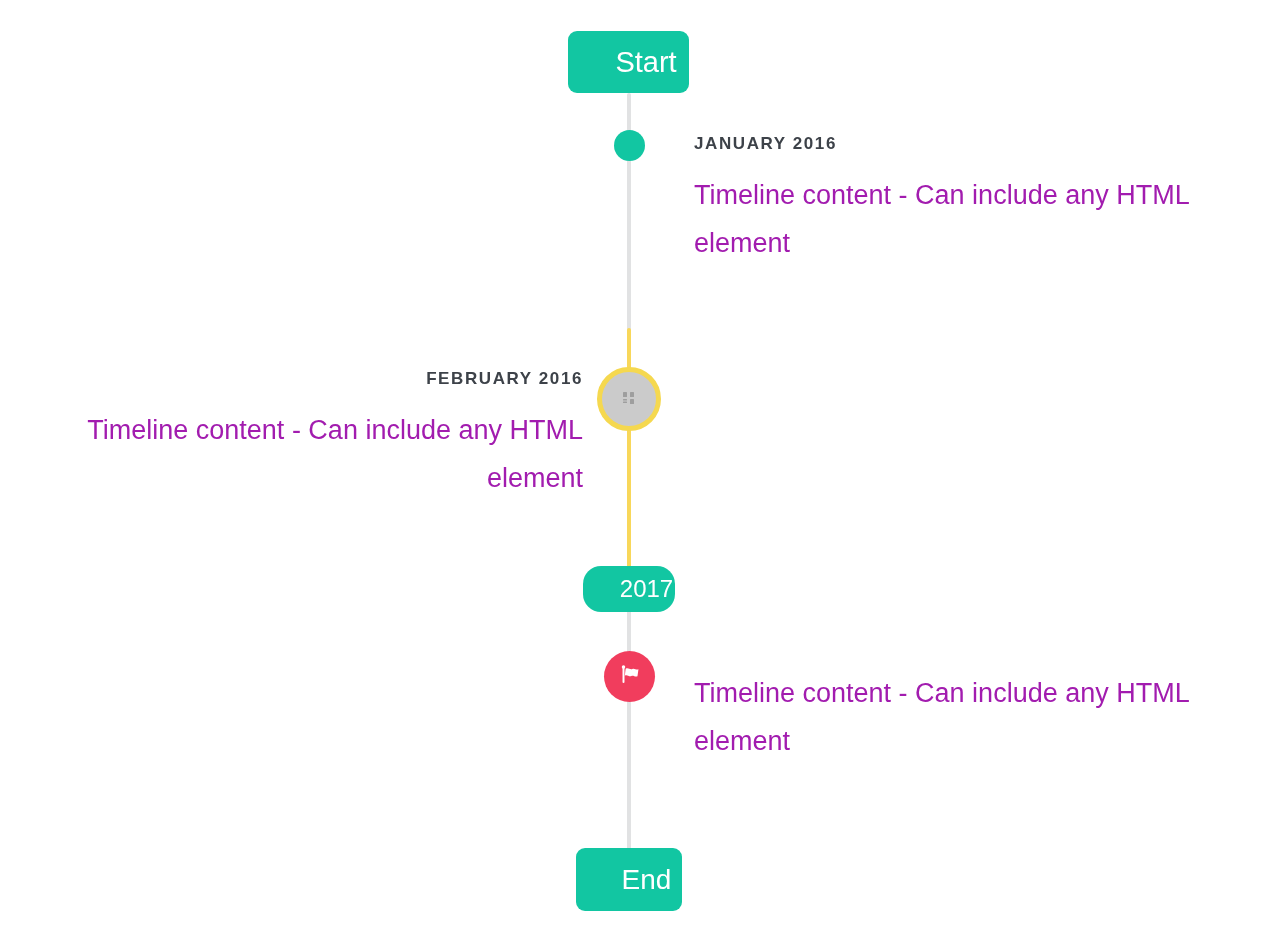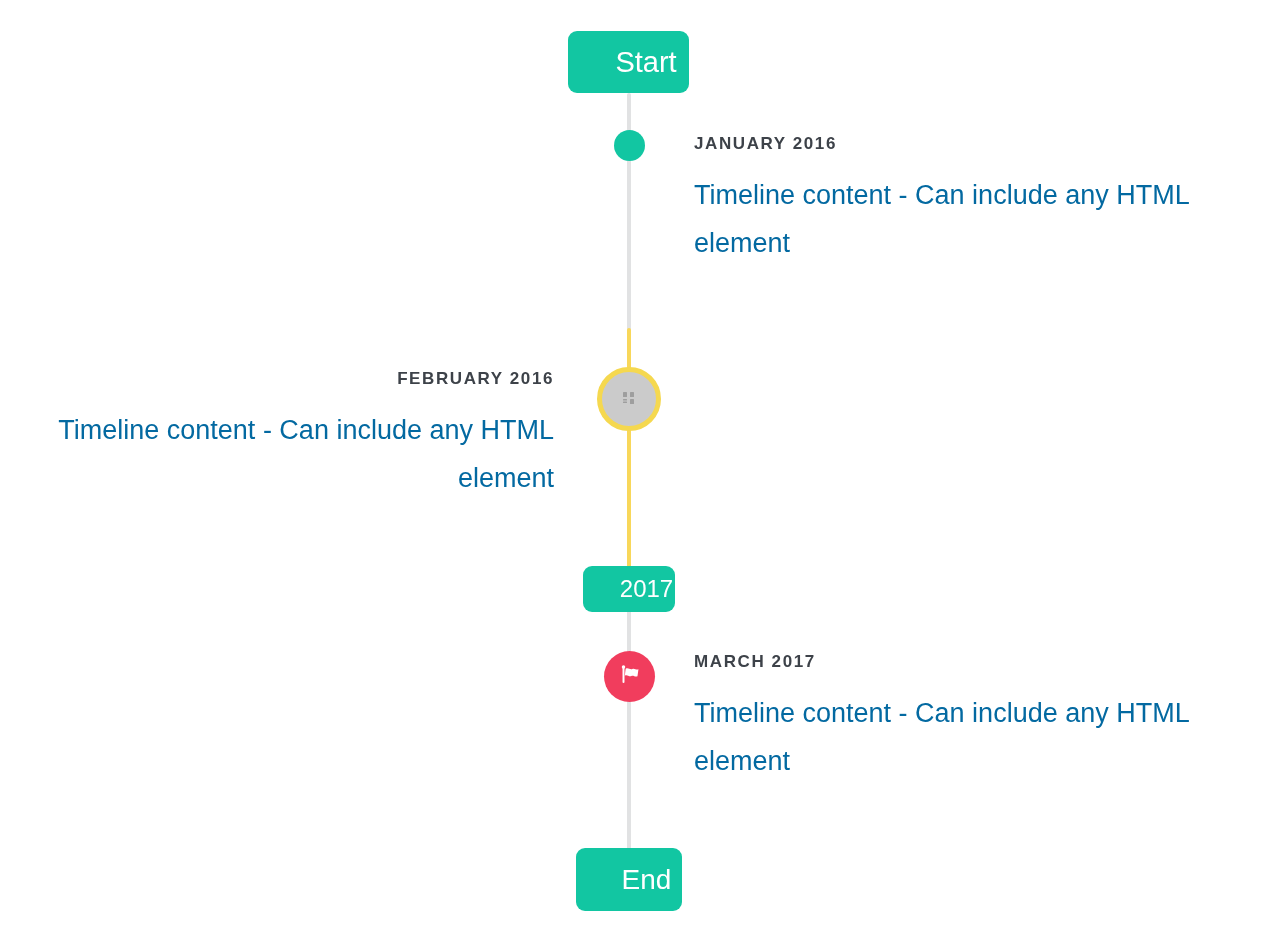--- a/index.html
+++ b/index.html
@@ -35,21 +35,21 @@
     background: #12c6a2;
     color: #ffffff;
     border-radius: 9px;
     display: flex;
     align-items: center;
     justify-content: center;
     box-sizing: border-box;
     padding-left: 35px;
   }
   .badge.start { left: 568px; top: 31px;  width: 121px; height: 62px; font-size: 29px; }
-  .badge.year  { left: 583px; top: 566px; width: 92px;  height: 46px; font-size: 24px; }
+  .badge.year  { left: 583px; top: 566px; width: 92px;  height: 46px; font-size: 24px; border-radius: 18px; }
   .badge.end   { left: 576px; top: 848px; width: 106px; height: 63px; font-size: 28px; }
   
   .dot-marker {
     position: absolute;
     left: 614px; top: 130px;
     width: 31px; height: 31px;
     border-radius: 50%;
     background: #12c6a2;
   }
   .image-marker {
@@ -81,26 +81,26 @@
   .entry .title {
     font-size: 17px;
     font-weight: bold;
     letter-spacing: 1.6px;
     color: #3d4249;
   }
   .entry .content {
     margin-top: 17px;
     font-size: 27px;
     line-height: 48px;
-    color: #0369a1;
+    color: #a21caf;
   }
   .entry.right { text-align: left; }
   .entry.left  { text-align: right; }
   .entry.jan { left: 694px; top: 134px; width: 532px; }
-  .entry.feb { left: 28px;  top: 369px; width: 526px; }
+  .entry.feb { left: 57px;  top: 369px; width: 526px; }
   .entry.mar { left: 694px; top: 652px; width: 532px; }
 </style>
 </head>
 <body>
 
 <div class="stage">
 
   <div class="tl-line gray"></div>
   <div class="tl-line yellow"></div>
 
@@ -136,19 +136,18 @@
     <span>
       <svg width="26" height="26" viewBox="0 0 24 24">
         <circle cx="6" cy="4.6" r="1.6" fill="#ffffff"></circle>
         <rect x="5.1" y="5.2" width="1.8" height="14.2" rx="0.9" fill="#ffffff"></rect>
         <path d="M8 6.2 C10.2 4.6 12 7.4 14.2 6.4 C16.2 5.5 17.6 7.6 19.8 6.8
                  L18.9 13.1 C16.7 14.1 15.3 12 13.3 12.9 C11.1 13.9 9.3 11.1 7.2 12.6 Z" fill="#ffffff"></path>
       </svg>
     </span>
   </div>
   <div class="entry right mar">
-    <div class="title">MARCH 2017</div>
     <div class="content">Timeline content - Can include any HTML element</div>
   </div>
 
   <div class="badge end">End</div>
 
 </div>
 
 </body></html>

